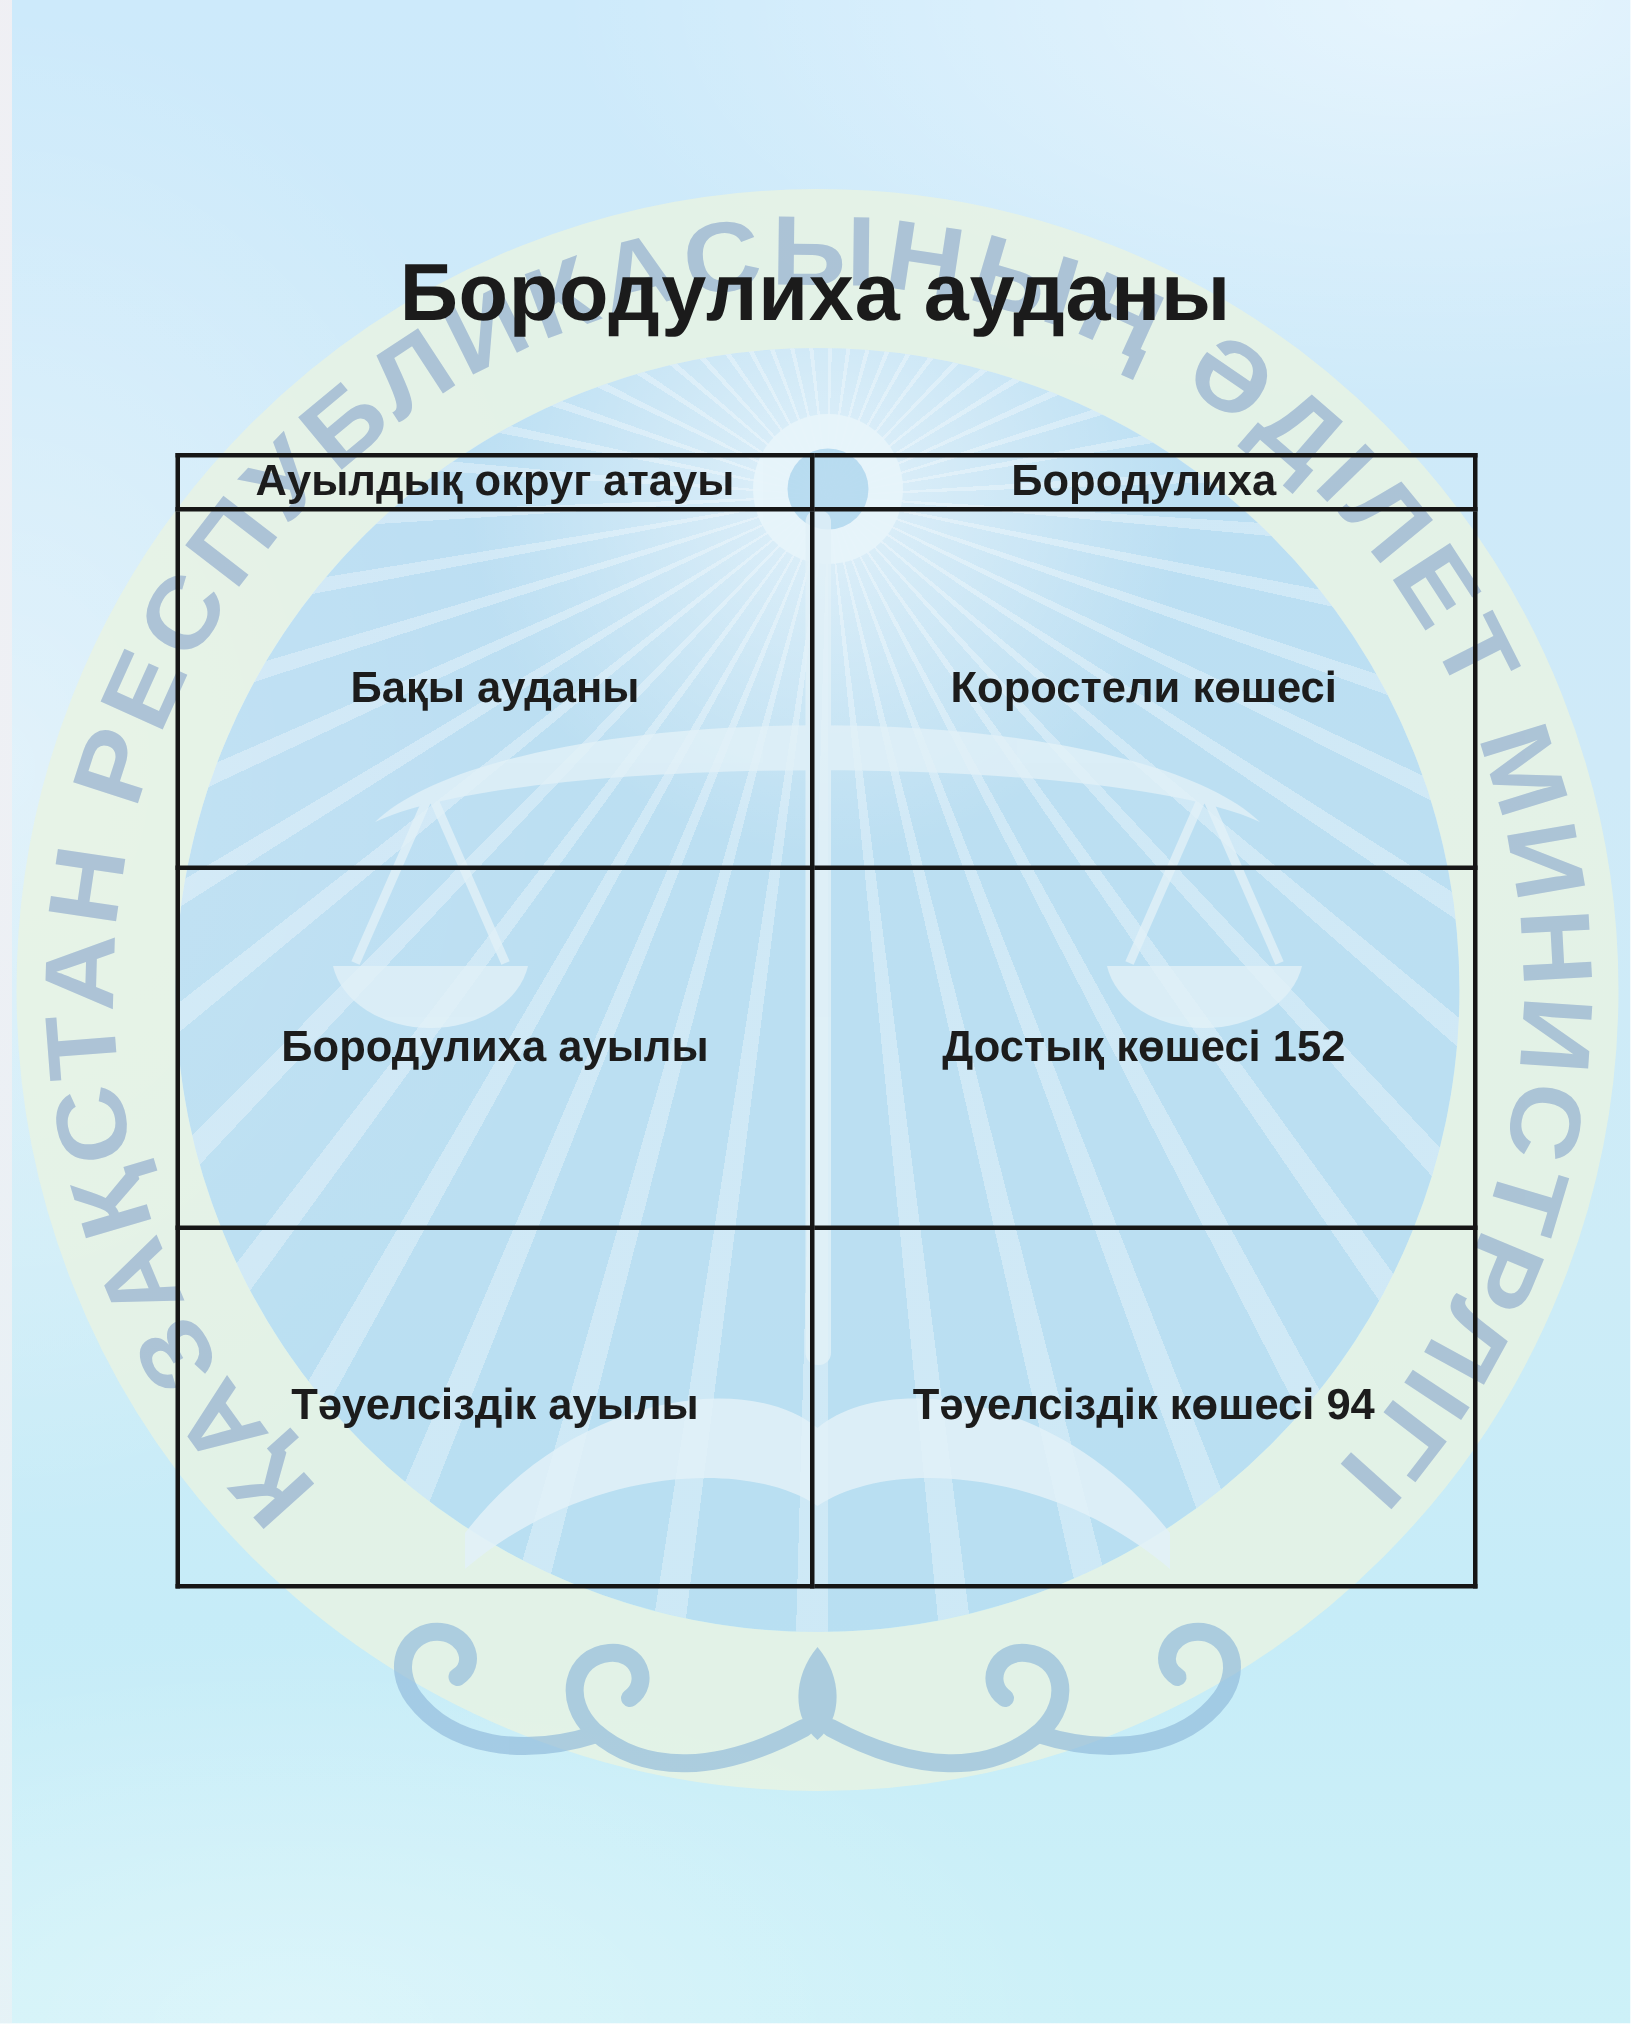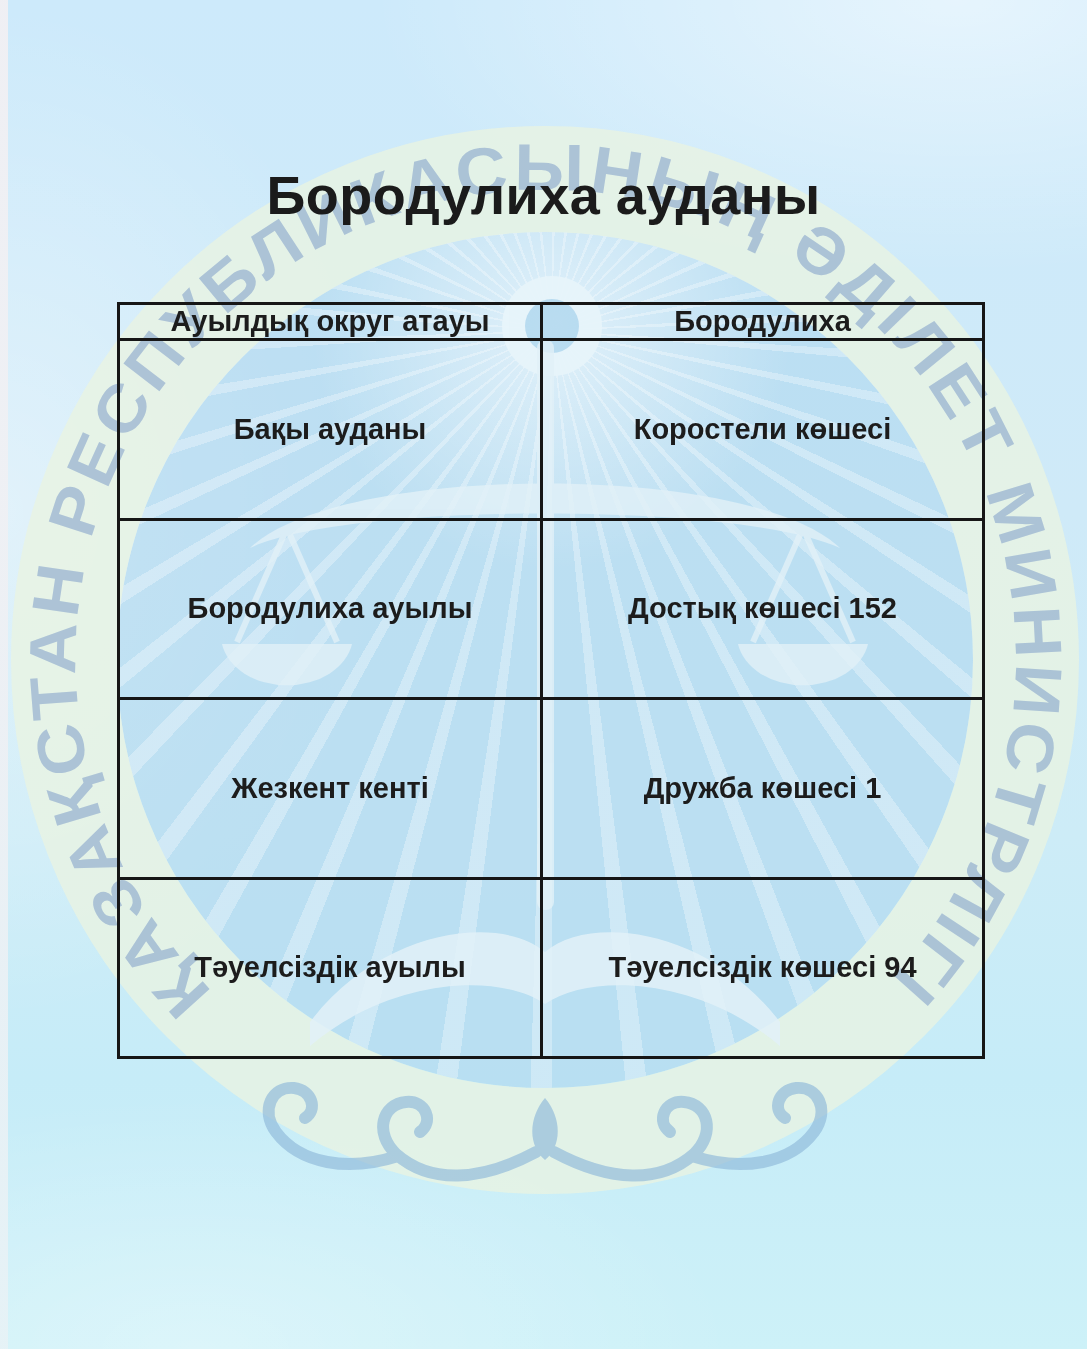--- a/index.html
+++ b/index.html
@@ -145,23 +145,19 @@
     <tbody>
       <tr>
         <td>Бақы ауданы</td>
         <td>Коростели көшесі</td>
       </tr>
       <tr>
         <td>Бородулиха ауылы</td>
         <td>Достық көшесі 152</td>
       </tr>
       <tr>
-        <td>Жезкент кенті</td>
-        <td>Дружба көшесі 1</td>
-      </tr>
-      <tr>
         <td>Тәуелсіздік ауылы</td>
         <td>Тәуелсіздік көшесі 94</td>
       </tr>
     </tbody>
   </table>
 
 </div>
 
 </body></html>

